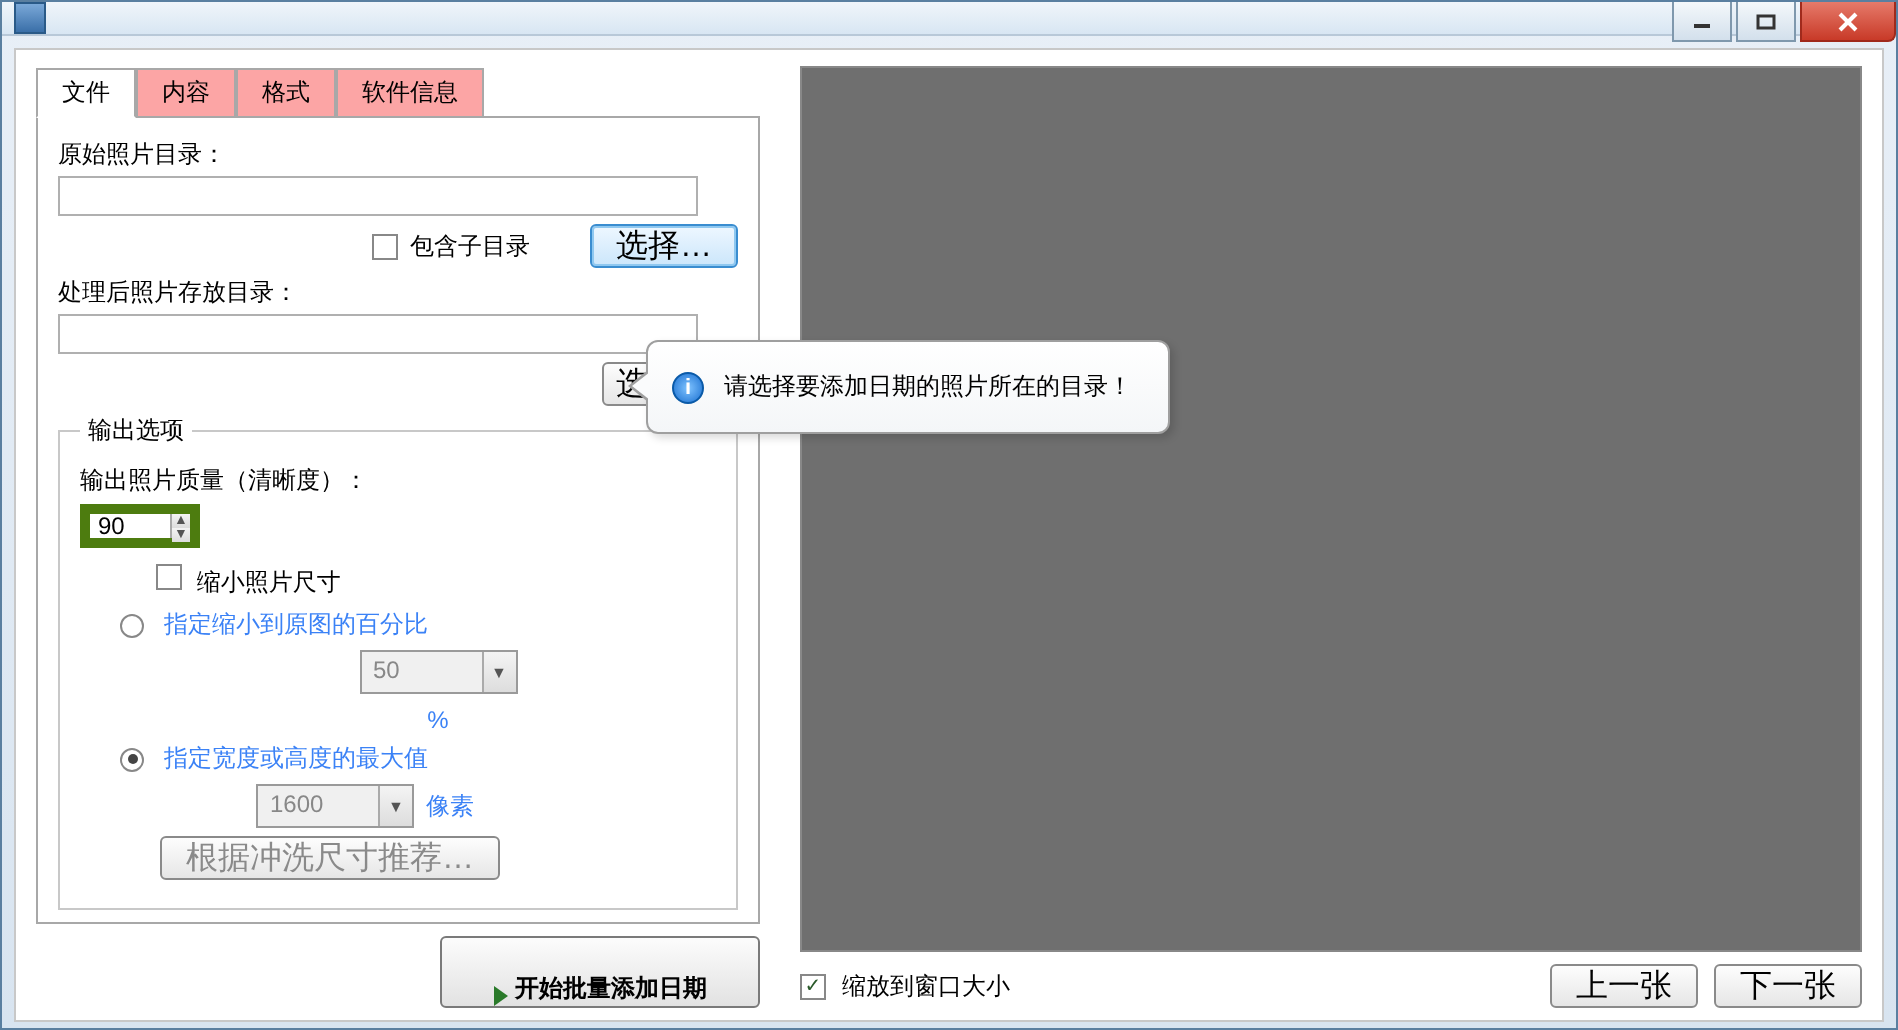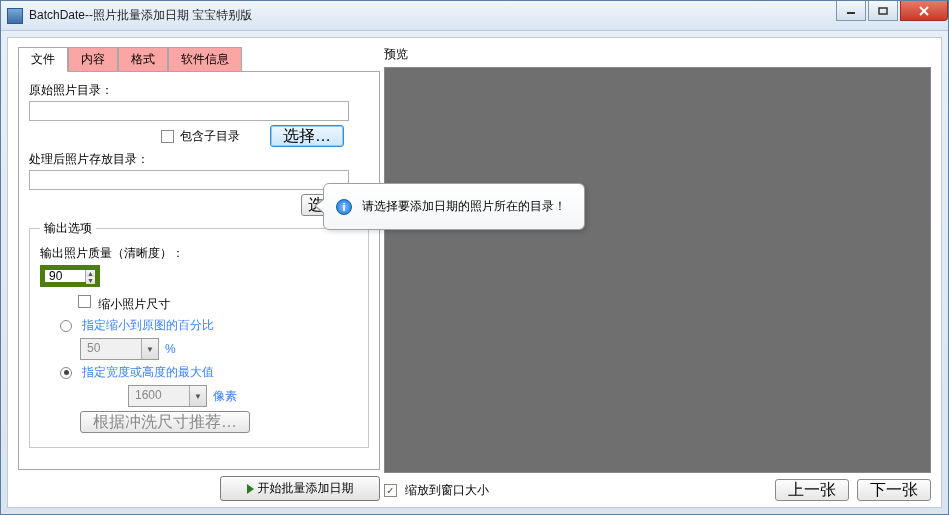--- a/index.html
+++ b/index.html
@@ -62,21 +62,21 @@
 .client {
   flex: 1;
   margin: 6px;
   background: #fff;
   border: 1px solid #c8c8c8;
   display: flex;
   flex-direction: column;
   padding: 8px 10px 6px 10px;
   position: relative;
 }
-.top-row { display: flex; gap: 4px; flex:1; min-height:0; }
+.top-row { display: flex; gap: 20px; flex:1; min-height:0; }
 .left-panel {
   width: 362px;
   display: flex; flex-direction: column;
 }
 .tabs {
   display: flex;
   position: relative;
   top: 1px;
 }
 .tab {
@@ -105,21 +105,21 @@
 .label { color: #000; }
 .textinput {
   width: 320px;
   height: 20px;
   border: 1px solid #b0b0b0;
   background: #fff;
   display: block;
   margin: 2px 0 4px 0;
   padding: 1px 3px;
 }
-.inline-controls { display: flex; align-items: center; gap: 6px; margin-left: 132px; margin-bottom:4px;}
+.inline-controls { display: flex; align-items: center; gap: 6px; margin-left: 132px; margin-bottom:4px;justify-content:flex-end;}
 .checkbox {
   width: 13px; height: 13px;
   border: 1px solid #888;
   display: inline-flex;
   align-items:center; justify-content:center;
   background:#fff;
   font-size:10px;
   color:#2a5a2a;
 }
 .btn {
@@ -187,27 +187,27 @@
 .combo .val { padding:2px 6px; width:60px; }
 .combo .arrow {
   width: 17px; background:linear-gradient(#f4f4f4,#ddd);
   border-left:1px solid #aaa;
   display:flex;align-items:center;justify-content:center;font-size:8px;color:#555;
 }
 .subrow { margin: 4px 0 4px 20px; display:flex; align-items:center; gap:6px;}
 .disabled-text { color:#3b82f6; }
 .start-btn-row { display:flex; justify-content:flex-end; margin-top:6px; }
 .start-btn {
-  height: 25px;
+  height: 36px;
   width: 160px;
   border: 1px solid #7a7a7a;
   background: linear-gradient(#fcfcfc,#e2e2e2);
   border-radius: 3px;
-  display:flex;align-items:center;justify-content:center;gap:4px;
-  font-weight:normal;
+  display:flex;align-items:flex-end;justify-content:center;gap:4px;
+  font-weight:bold;
 }
 .start-btn .tri {
   width:0;height:0;border-left:7px solid #2a7a2a;border-top:5px solid transparent;border-bottom:5px solid transparent;
 }
 .right-panel { flex:1; display:flex; flex-direction:column;}
 .preview-label { margin-bottom:4px;}
 .preview-area {
   flex:1;
   background:#6f6f6f;
   border: 1px solid #888;
@@ -255,21 +255,20 @@
   border-top:7px solid transparent;
   border-bottom:7px solid transparent;
 }
 </style>
 </head>
 <body>
 
 <div class="window">
   <div class="titlebar">
     <span class="appicon"></span>
-    <span class="title">BatchDate--照片批量添加日期 宝宝特别版</span>
     <div class="win-controls">
       <div class="win-btn">
           <svg width="10" height="8">
             <line x1="1" y1="6" x2="9" y2="6" stroke="#333" stroke-width="2"></line>
           </svg>
         </div>
       <div class="win-btn">
           <svg width="10" height="8">
             <rect x="1" y="1" width="8" height="6" fill="none" stroke="#333" stroke-width="1.5"></rect>
           </svg>
@@ -323,21 +322,21 @@
 
             <div class="row" style="margin-bottom:4px;padding-left:38px;">
               <span class="checkbox"></span>
               <span style="margin-left:4px;">缩小照片尺寸</span>
             </div>
 
             <div class="subrow">
               <span class="radio"></span>
               <span class="disabled-text">指定缩小到原图的百分比</span>
             </div>
-            <div class="subrow" style="margin-left:40px;">
+            <div class="subrow" style="margin-left:40px;flex-direction:column;">
               <span class="combo disabled">
                 <span class="val">50</span>
                 <span class="arrow">▼</span>
               </span>
               <span class="disabled-text">%</span>
             </div>
 
             <div class="subrow">
               <span class="radio checked"></span>
               <span class="disabled-text">指定宽度或高度的最大值</span>
@@ -357,21 +356,20 @@
 
         <div class="start-btn-row">
           <div class="start-btn">
             <span class="tri"></span>
             <span>开始批量添加日期</span>
           </div>
         </div>
       </div>
 
       <div class="right-panel">
-        <div class="preview-label">预览</div>
         <div class="preview-area"></div>
         <div class="bottom-controls">
           <span class="checkbox">✓</span>
           <span>缩放到窗口大小</span>
           <span class="spacer"></span>
           <span class="btn">上一张</span>
           <span class="btn">下一张</span>
         </div>
       </div>
     </div>

